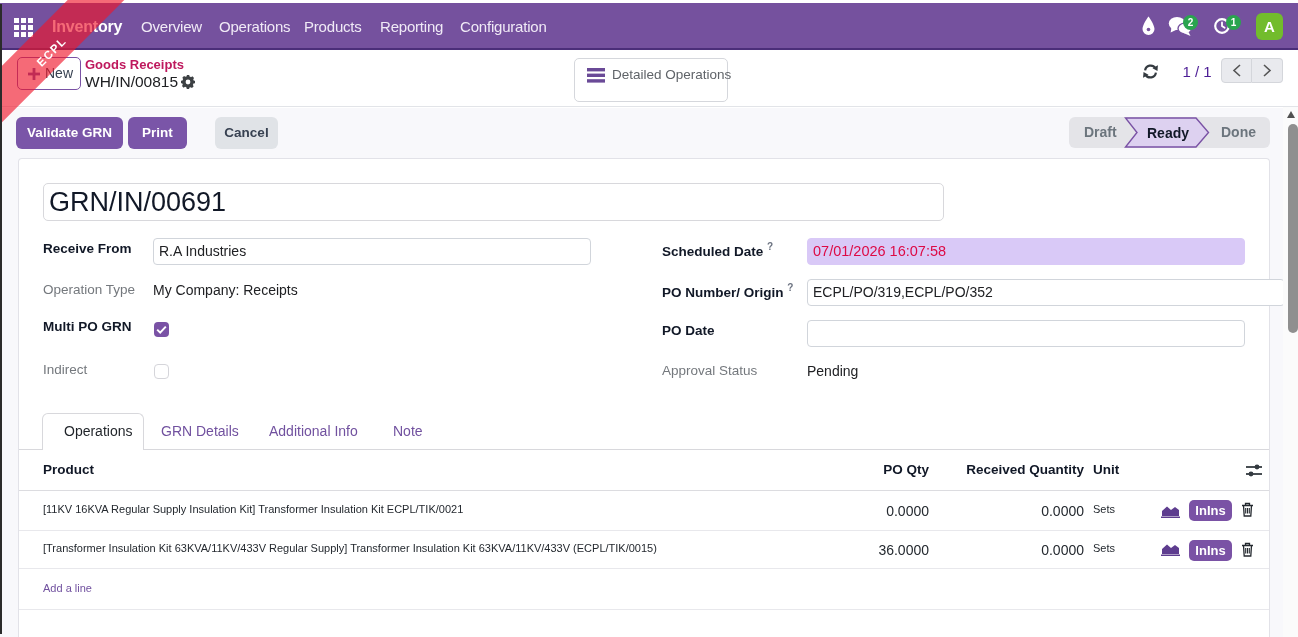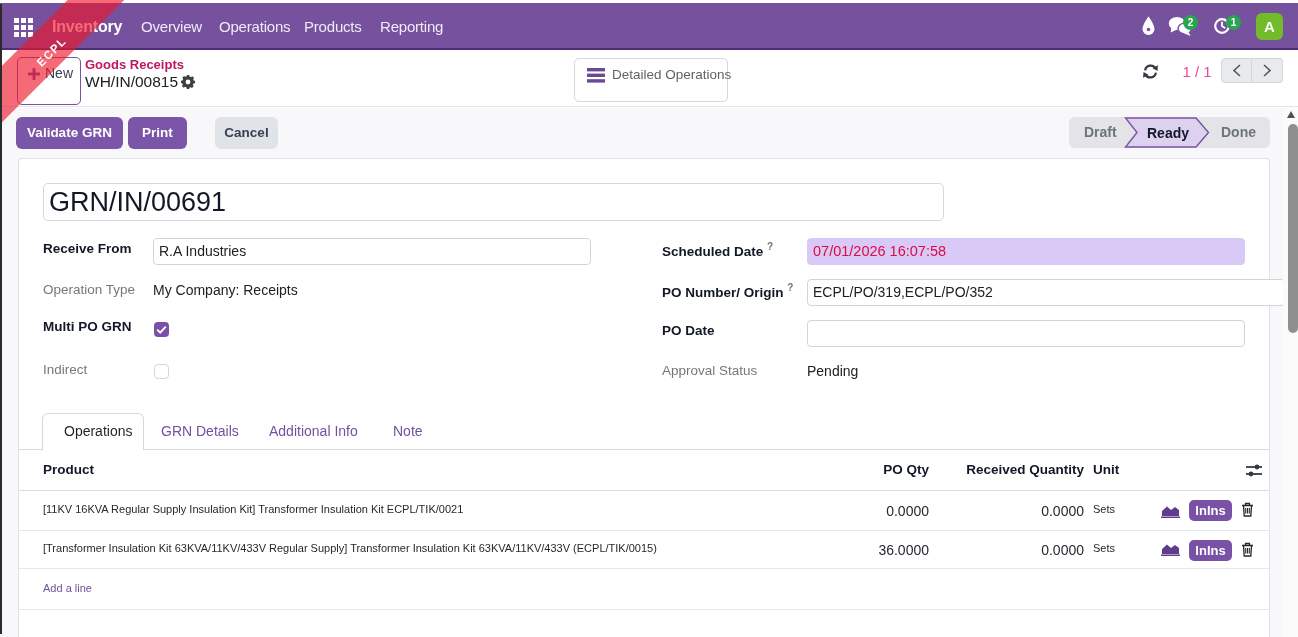--- a/index.html
+++ b/index.html
@@ -11,35 +11,35 @@
   
   #nav { left:0; top:3px; width:1298px; height:47px; background:#75519e;
          border-bottom:2px solid #4b2e79; }
   .navitem { position:absolute; top:0; height:45px; line-height:48px; color:#f0eaf6;
              font-size:15px; letter-spacing:-0.2px; white-space:nowrap; }
   #brand { font-weight:bold; font-size:16px; color:#fff; }
 
   
   #cp { left:0; top:50px; width:1298px; height:57px; background:#fff;
         border-bottom:1px solid #e2e4e8; }
-  #btnNew { position:absolute; left:17px; top:7px; width:64px; height:48px;
+  #btnNew { position:absolute; left:17px; top:7px; width:64px; height:33px;
             border:1px solid #7a52a5; border-radius:5px; background:#fff;
             font-size:14px; color:#374151; text-align:center; line-height:31px; }
   .bc1 { position:absolute; left:85px; top:7px; font-size:13px; font-weight:bold; color:#be185d; }
   .bc2 { position:absolute; left:85px; top:23px; font-size:15.5px; color:#202124; }
   #btnDet { position:absolute; left:574px; top:8px; width:154px; height:44px;
             border:1px solid #d5d7dc; border-radius:5px; background:#fff;
             font-size:13.5px; color:#5f6368; white-space:nowrap; }
   #btnDet .txt { position:absolute; left:37px; top:8px; }
   .pagerbtn { position:absolute; top:8px; width:31px; height:25px; background:#e9eaee;
               border:1px solid #d4d6db; }
   #pgL { left:1221px; border-radius:4px 0 0 4px; }
   #pgR { left:1252px; border-radius:0 4px 4px 0; border-left:none; }
   #pageno { position:absolute; left:1177px; top:13px; width:40px; text-align:center;
-            font-size:15px; color:#ec4899; }
+            font-size:15px; color:#4c1d95; }
 
   
   #content { left:0; top:108px; width:1283px; height:529px; background:#f8f8fb; }
   .btn { position:absolute; height:32px; border-radius:6px; font-size:13.5px; font-weight:bold;
          text-align:center; line-height:32px; }
   .btn-p { background:#7a55a8; color:#fff; }
   .btn-s { background:#e0e3e7; color:#374151; }
 
   
   #statusbar { position:absolute; left:1069px; top:9px; width:201px; height:31px;
@@ -106,20 +106,21 @@
         <rect x="0" y="14" width="5" height="5"></rect>
           <rect x="7" y="14" width="5" height="5"></rect>
           <rect x="14" y="14" width="5" height="5"></rect>
       </g>
     </svg>
     <div class="navitem" id="brand" style="left:52px;">Inventory</div>
     <div class="navitem" style="left:141px;">Overview</div>
     <div class="navitem" style="left:219px;">Operations</div>
     <div class="navitem" style="left:304px;">Products</div>
     <div class="navitem" style="left:380px;">Reporting</div>
+    <div class="navitem" style="left:460px;">Configuration</div>
 
     <svg class="abs" style="left:1142px;top:13px" width="13" height="20" viewBox="0 0 13 20">
       <path d="M6.5 0.5 C6.5 0.5 12.5 8.5 12.5 13 A6 6 0 0 1 0.5 13 C0.5 8.5 6.5 0.5 6.5 0.5 Z" fill="#fff"></path>
       <circle cx="6.5" cy="13.5" r="1.8" fill="#75519e"></circle>
     </svg>
     <svg class="abs" style="left:1168px;top:13px" width="25" height="21" viewBox="0 0 25 21">
       <ellipse cx="9" cy="7.5" rx="8.2" ry="6.6" fill="#fff"></ellipse>
       <path d="M3.5 11.5 L2.6 16.5 L9 13.5 Z" fill="#fff"></path>
       <ellipse cx="16.8" cy="12.5" rx="6.8" ry="5.4" fill="#fff" stroke="#75519e" stroke-width="1.4"></ellipse>
       <path d="M20.5 16 L22.5 20 L15.5 17 Z" fill="#fff"></path>

